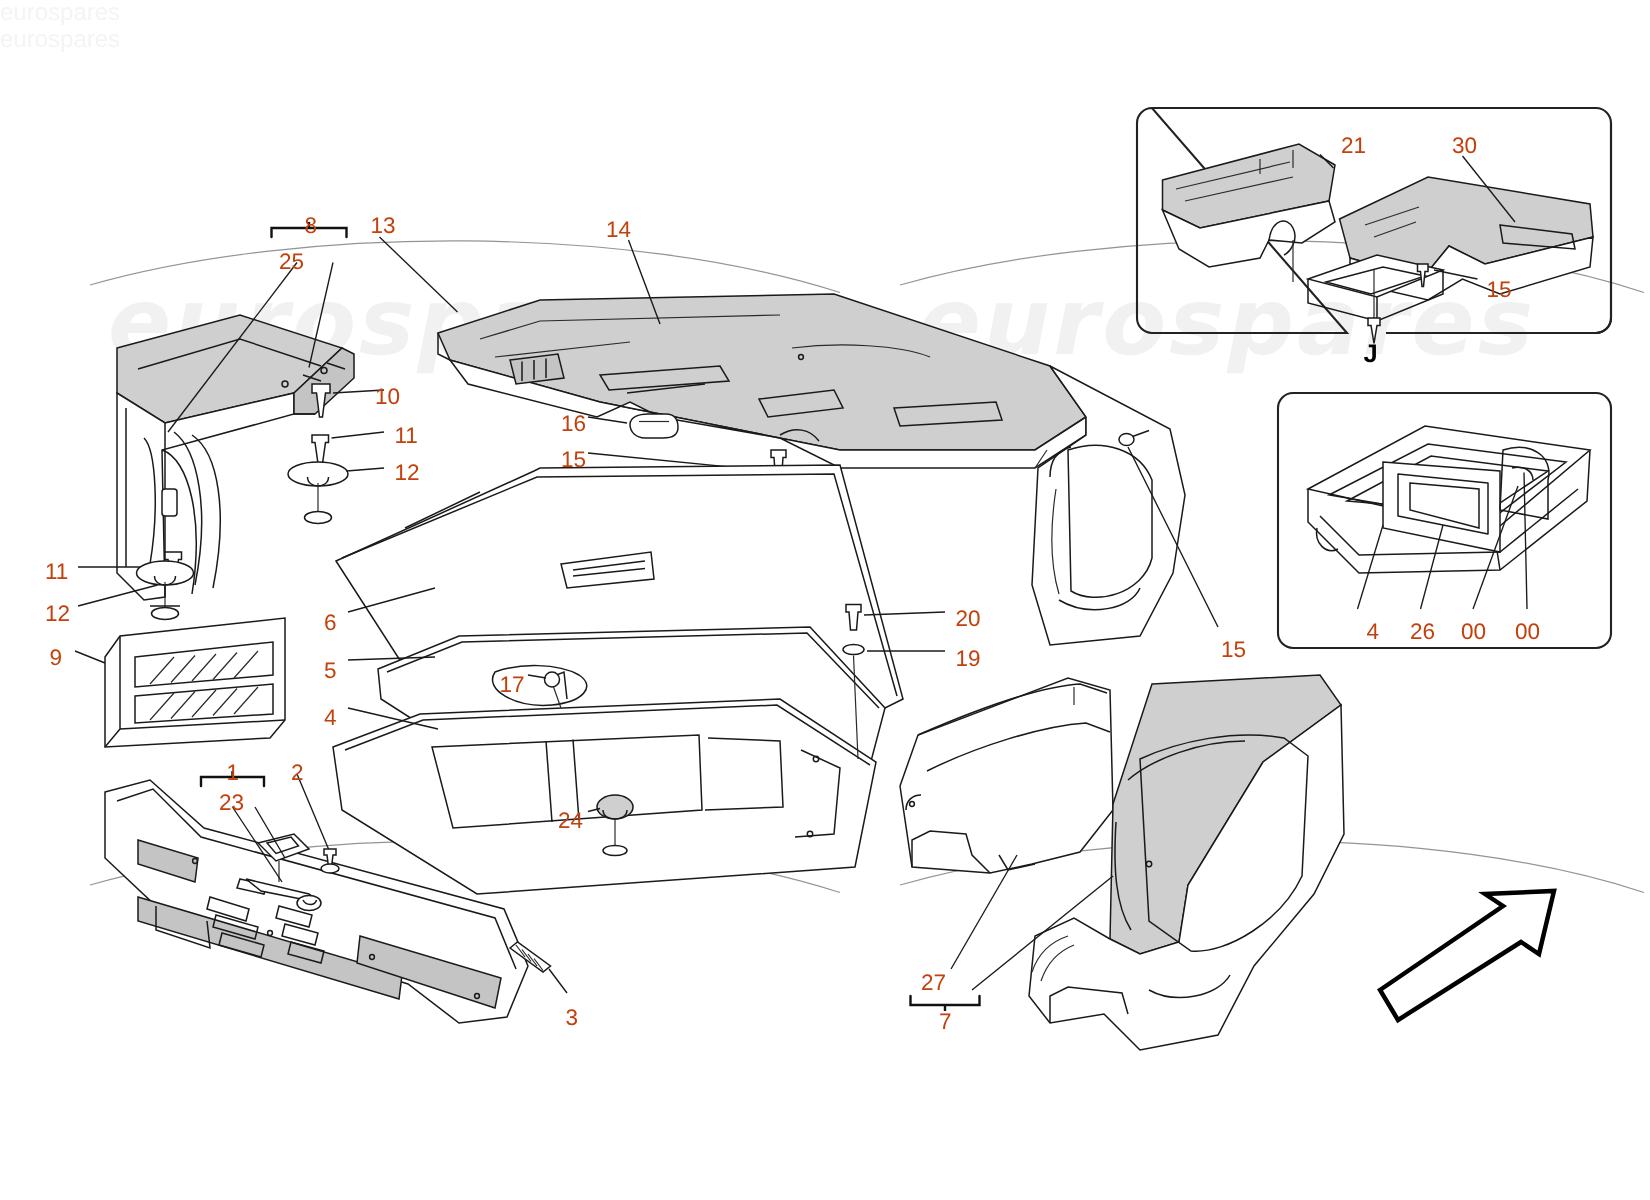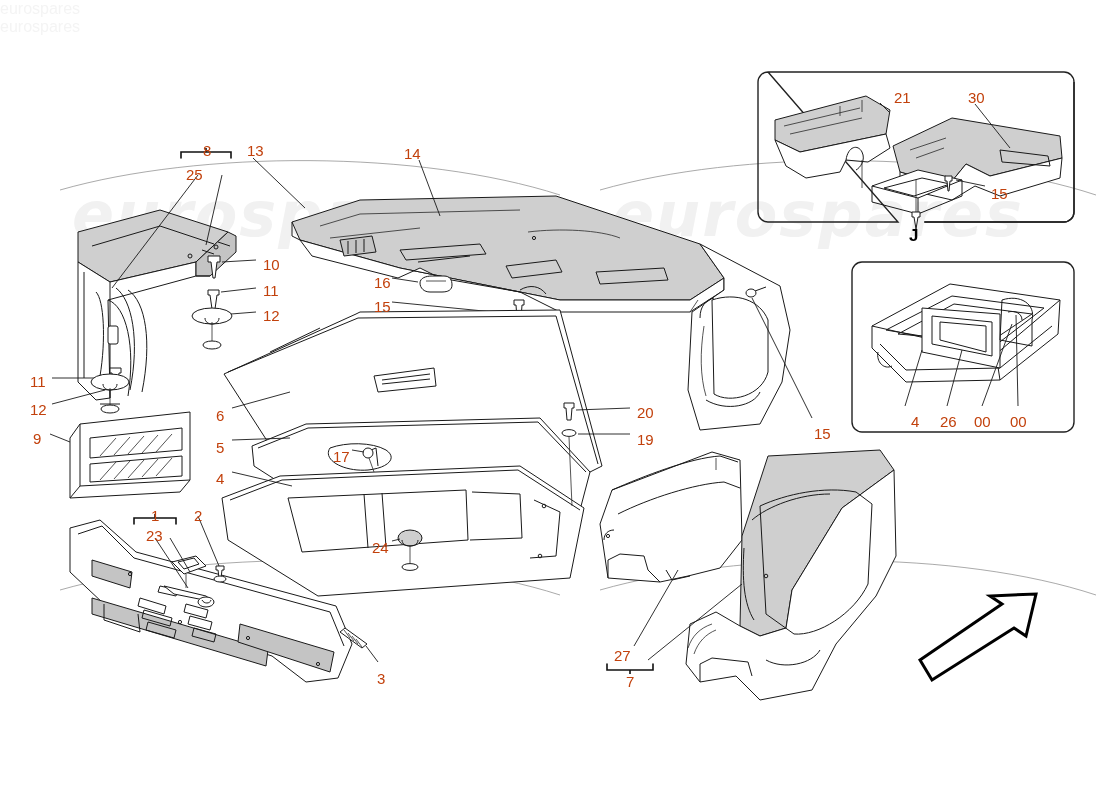--- a/index.html
+++ b/index.html
@@ -359,21 +359,21 @@
       <path class="arrowk" d="M920,660 L1002,604 L990,596 L1036,594 L1026,636
                               L1014,628 L932,680 Z"></path>
     </g>
 
   </svg>
 
   <div class="lbl" style="left:203px;top:143px;">8</div>
   <div class="lbl" style="left:186px;top:167px;text-align:right;">25</div>
   <div class="lbl" style="left:247px;top:143px;">13</div>
   <div class="lbl" style="left:404px;top:146px;">14</div>
-  <div class="lbl" style="left:263px;top:257px;">10</div>
+  <div class="lbl" style="left:250px;top:257px;">10</div>
   <div class="lbl" style="left:263px;top:283px;">11</div>
   <div class="lbl" style="left:263px;top:308px;">12</div>
   <div class="lbl" style="left:374px;top:275px;">16</div>
   <div class="lbl" style="left:374px;top:299px;">15</div>
   <div class="lbl" style="left:30px;top:374px;">11</div>
   <div class="lbl" style="left:30px;top:402px;">12</div>
   <div class="lbl" style="left:33px;top:431px;">9</div>
   <div class="lbl" style="left:216px;top:408px;">6</div>
   <div class="lbl" style="left:216px;top:440px;">5</div>
   <div class="lbl" style="left:216px;top:471px;">4</div>

